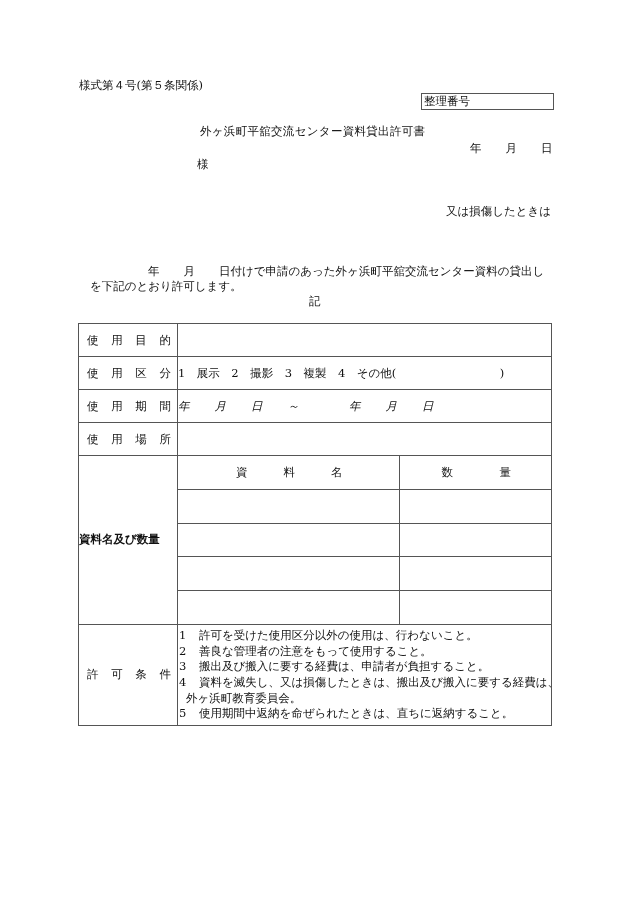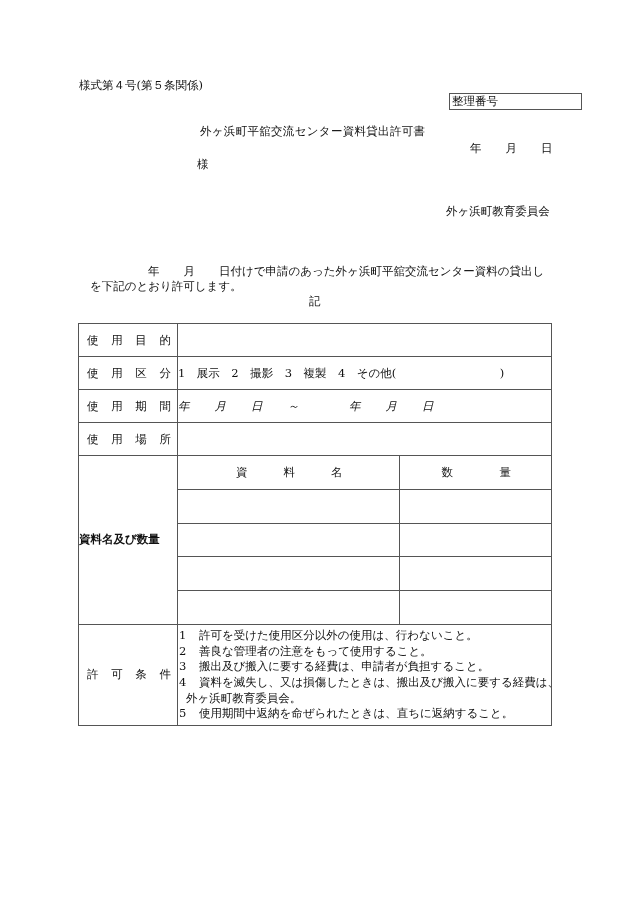--- a/index.html
+++ b/index.html
@@ -1,20 +1,20 @@
 <!DOCTYPE html>
 <html><head>
 <meta charset="utf-8">
 <style>
   html, body { margin:0; padding:0; background:#fff; }
   body { width:630px; height:903px; position:relative; overflow:hidden;
          font-family:"DejaVu Serif","Liberation Serif",serif; color:#111; font-size:11.5px; }
   .abs { position:absolute; white-space:nowrap; }
   .form-no { left:79px; top:78px; }
-  .ref-box { left:421px; top:93px; width:129px; height:15px; border:1px solid #555; padding:0 0 0 2px; line-height:15px; box-sizing:content-box;margin-left:28px; }
+  .ref-box { left:421px; top:93px; width:129px; height:15px; border:1px solid #555; padding:0 0 0 2px; line-height:15px; box-sizing:content-box; }
   .title { left:200px; top:124px; font-weight:normal; letter-spacing:0.3px; }
   .date-line { left:470px; top:141px; word-spacing:0; }
   .date-line span { display:inline-block; }
   .addressee { left:197px; top:157px; }
   .issuer { left:446px; top:204px; }
   .body1 { left:148px; top:264px; }
   .body2 { left:90px; top:279px; }
   .ki { left:309px; top:294px; }
   table.main { position:absolute; left:78px; top:323px; width:474px; border-collapse:collapse; table-layout:fixed; }
   table.main td { border:1px solid #555; padding:0; vertical-align:middle; height:33px; box-sizing:border-box; }
@@ -40,21 +40,21 @@
 </head>
 <body>
 
 <div class="abs form-no">様式第４号(第５条関係)</div>
 <div class="abs ref-box">整理番号</div>
 <div class="abs title">外ヶ浜町平舘交流センター資料貸出許可書</div>
 <div class="abs date-line">
   <span>年</span><span style="width:24px"></span><span>月</span><span style="width:24px"></span><span>日</span>
 </div>
 <div class="abs addressee">様</div>
-<div class="abs issuer">外ヶ浜町教育委員会</div>
+<div class="abs issuer">又は損傷したときは</div>
 
 <div class="abs body1">
   <span>年</span><span style="display:inline-block;width:24px"></span><span>月</span><span style="display:inline-block;width:24px"></span><span>日付けで申請のあった外ヶ浜町平舘交流センター資料の貸出し</span>
 </div>
 <div class="abs body2">を下記のとおり許可します。</div>
 <div class="abs ki">記</div>
 
 <table class="main">
   <tbody>
       <tr>

